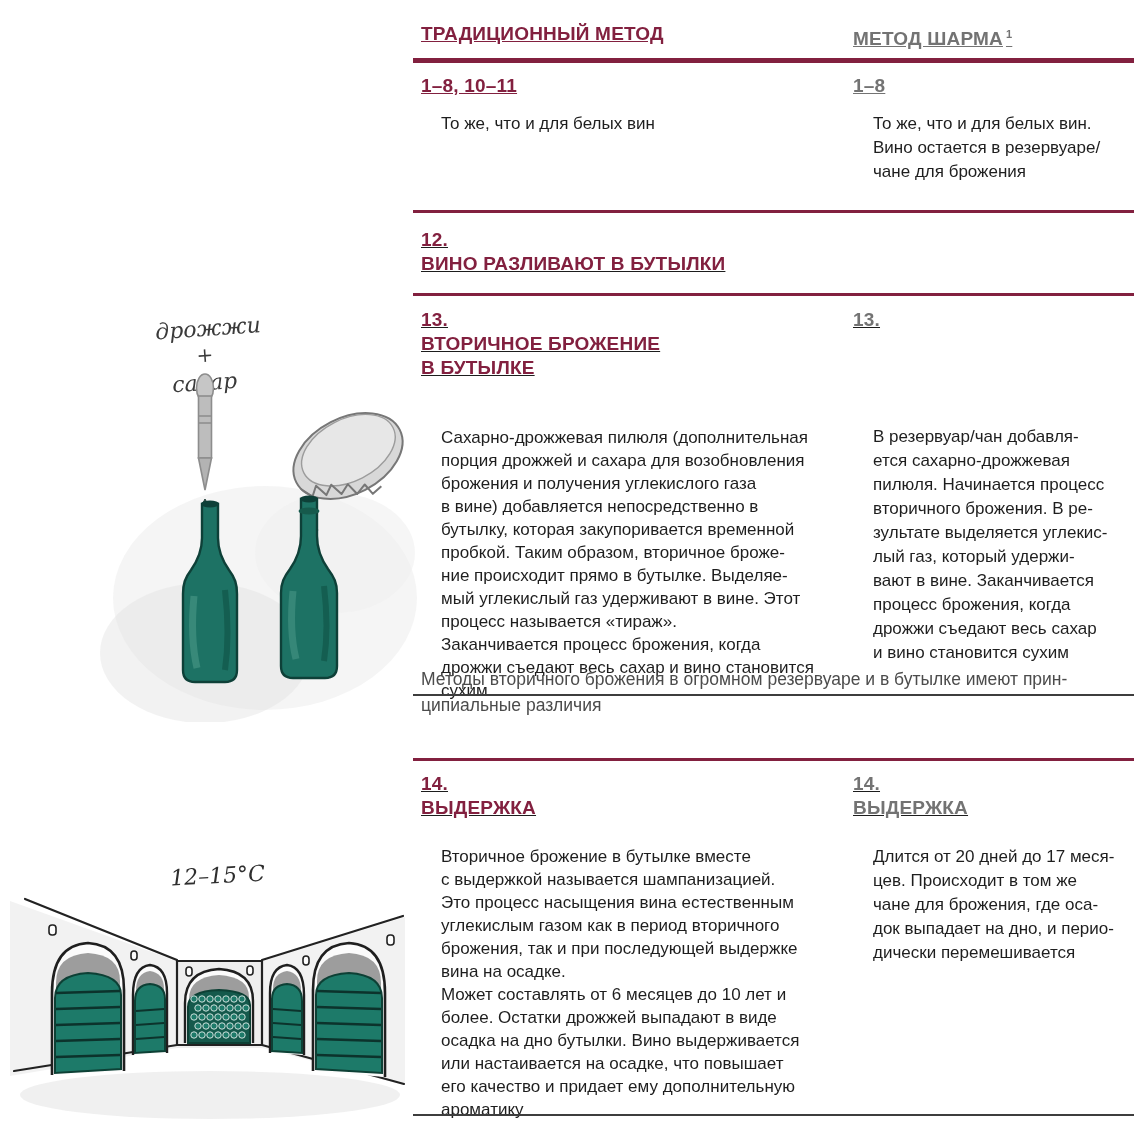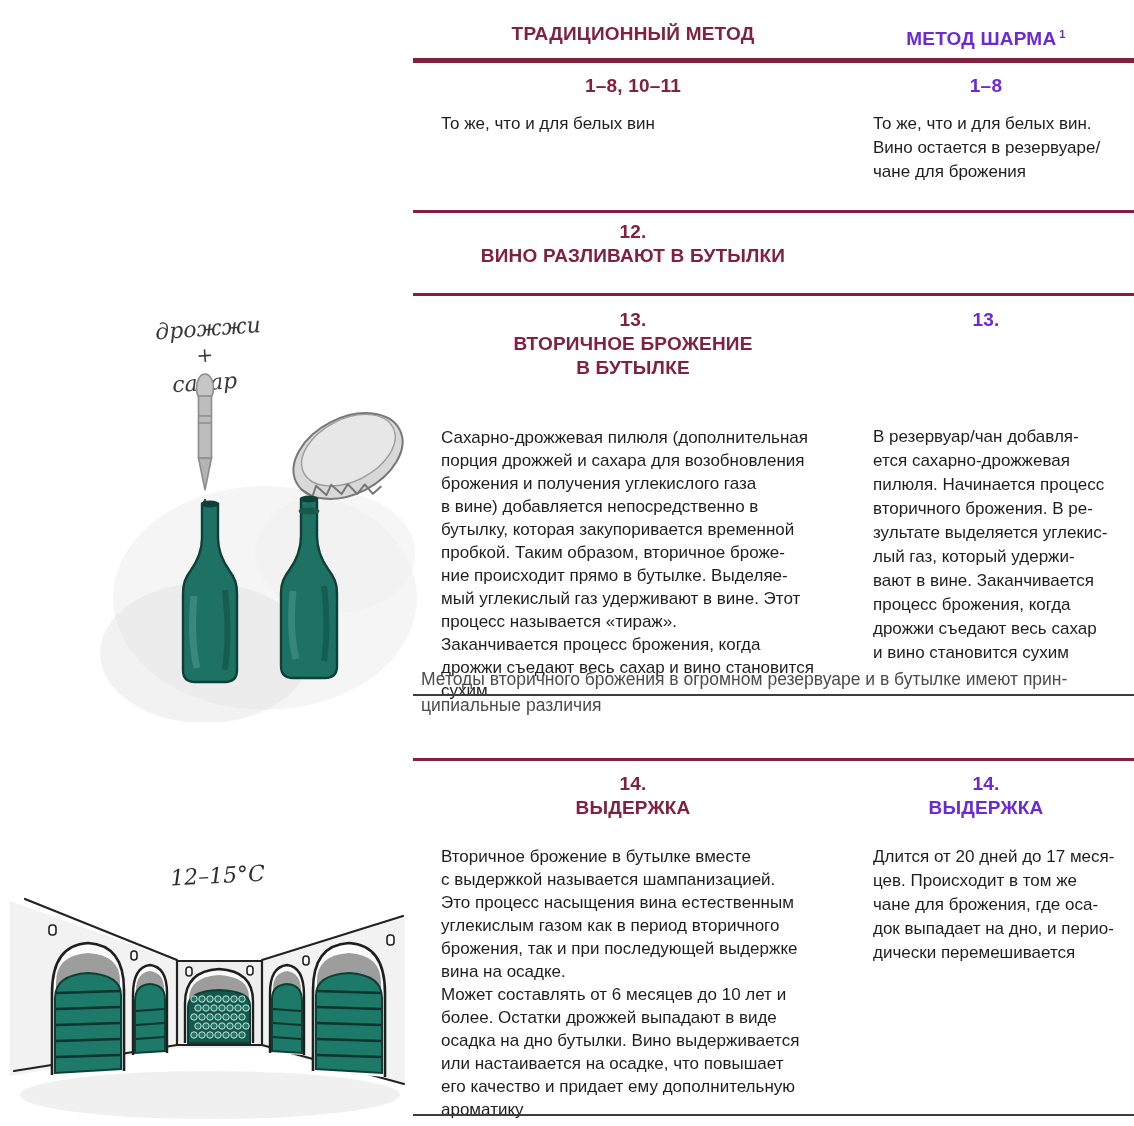--- a/index.html
+++ b/index.html
@@ -6,24 +6,24 @@
   html,body { width:1134px; height:1126px; }
   body {
     position:relative; background:#ffffff; overflow:hidden;
     font-family:"Liberation Sans","DejaVu Sans",sans-serif;
     color:#1d1d1d;
   }
   .pane { position:absolute; left:413px; top:0; width:721px; height:1126px; }
   .abs { position:absolute; }
   .colL { left:8px; width:424px; }
   .colR { left:440px; width:266px; }
-  .center { text-align:center; }
+  .center { text-align:left;text-decoration:underline; }
   .h { font-weight:bold; font-size:19px; line-height:24px; letter-spacing:0.2px; }
   .maroon { color:#82203f; }
-  .gold { color:#6d28d9; }
+  .gold { color:#737373; }
   .body { font-size:17px; color:#1e1e1e;margin-left:20px; }
   .lh22 { line-height:23px; }
   .lh24 { line-height:24px; }
   .ml { white-space:pre-line; }
   .note { font-size:17.5px; line-height:26px; color:#4c4c4c; white-space:pre-line; }
   .rule { position:absolute; left:0; width:721px; }
   .rule-maroon-thick { height:5px; background:#82203f; }
   .rule-maroon { height:3px; background:#82203f; }
   .rule-gray { height:2px; background:#3d3d3d; }
   sup { font-size:11px; margin-left:3px; }
@@ -218,21 +218,21 @@
   <div class="abs colL center h maroon" style="top:74px">1–8, 10–11</div>
   <div class="abs colR center h gold" style="top:74px">1–8</div>
 
   <div class="abs colL body lh24 ml" style="top:112px">То же, что и для белых вин</div>
   <div class="abs colR body lh24 ml" style="top:112px">То же, что и для белых вин.
 Вино остается в резервуаре/
 чане для брожения</div>
 
   <div class="rule rule-maroon" style="top:210px"></div>
 
-  <div class="abs colL center" style="top:220px">
+  <div class="abs colL center" style="top:228px">
     <div class="h maroon">12.</div>
     <div class="h maroon">ВИНО РАЗЛИВАЮТ В БУТЫЛКИ</div>
   </div>
 
   <div class="rule rule-maroon" style="top:293px"></div>
 
   <div class="abs colL center" style="top:308px">
     <div class="h maroon">13.</div>
     <div class="h maroon ml">ВТОРИЧНОЕ БРОЖЕНИЕ
 В БУТЫЛКЕ</div>

